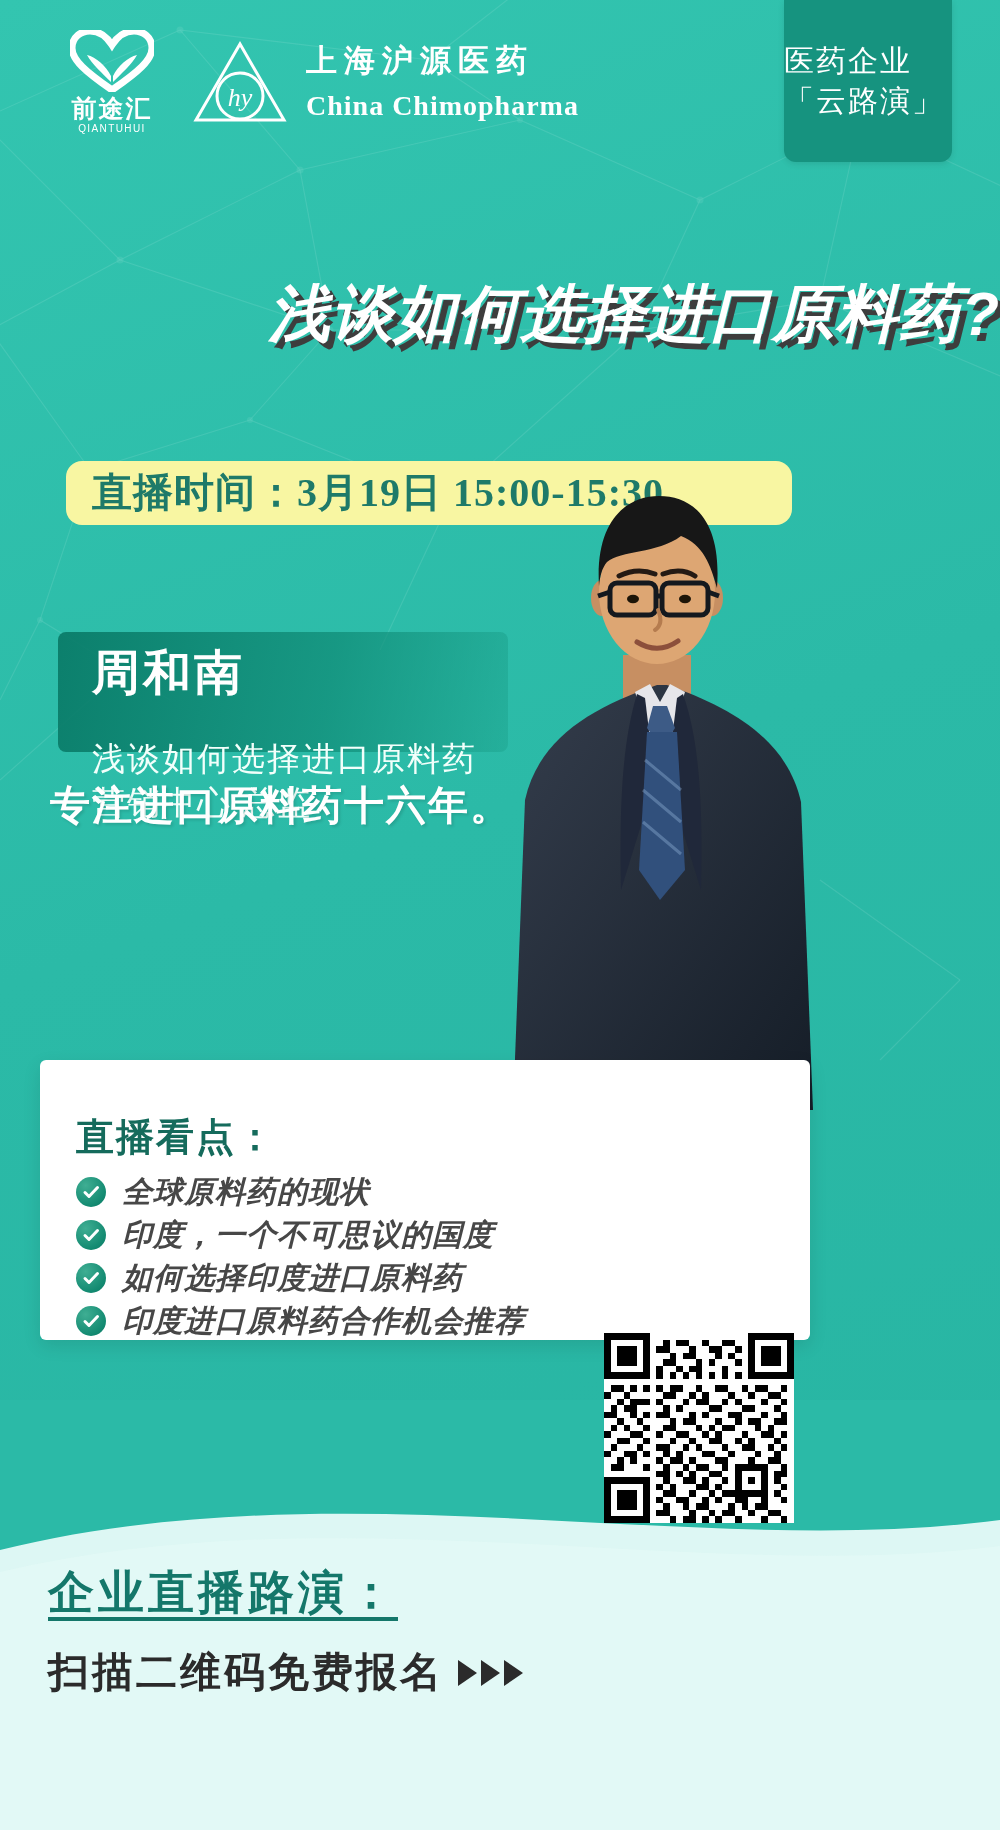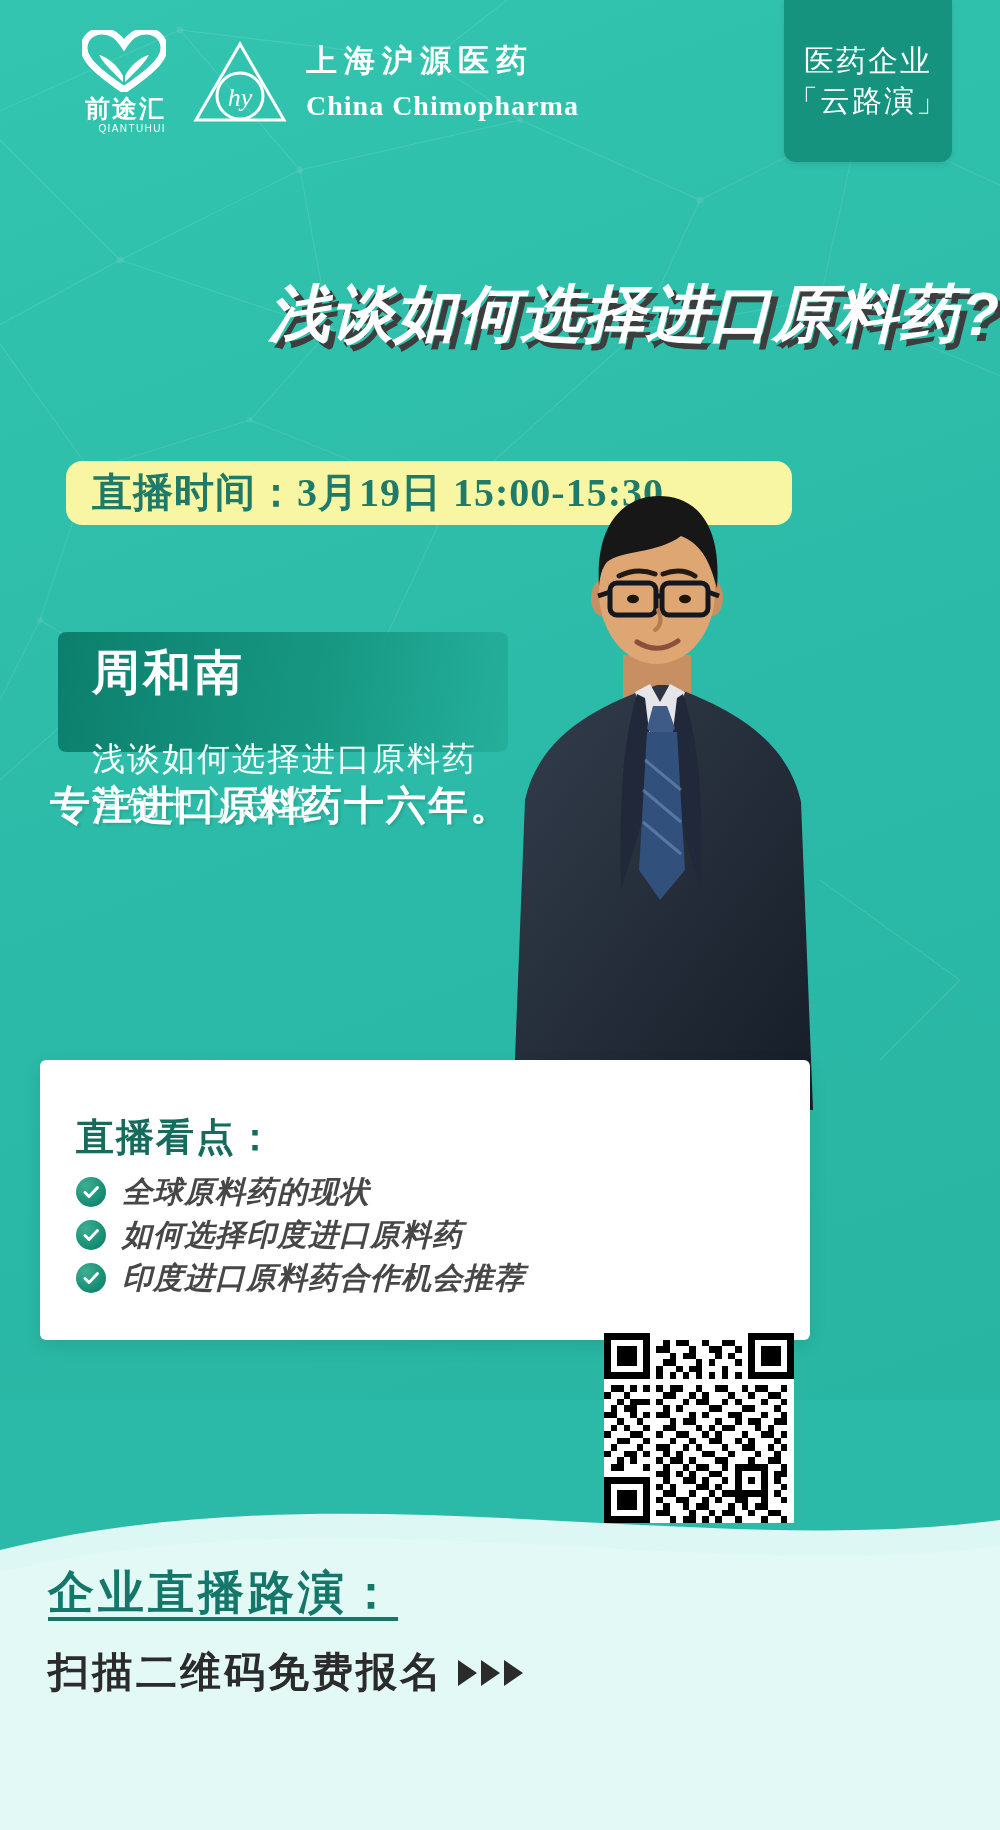--- a/index.html
+++ b/index.html
@@ -14,34 +14,34 @@
     background:linear-gradient(160deg,#33c5b0 0%,#2bbaa7 45%,#27b4a2 100%);
   }
   
   .net{position:absolute;inset:0;opacity:.22;pointer-events:none;}
   .net line{stroke:#ffffff;stroke-width:1.1;opacity:.45;}
   .net circle{fill:#ffffff;opacity:.35;}
 
   
   .header{position:absolute;left:0;top:0;width:1000px;height:190px;}
   .logo-row{position:absolute;left:58px;top:30px;display:flex;align-items:center;gap:26px;}
-  .qth{width:108px;display:flex;flex-direction:column;align-items:flex-end;}
+  .qth{width:108px;display:flex;flex-direction:column;align-items:center;}
   .qth-mark{width:84px;height:62px;}
   .qth-cn{margin-top:4px;font-size:25px;color:#fff;font-weight:700;letter-spacing:2px;line-height:1;}
   .qth-en{margin-top:3px;font-size:10px;color:#fff;letter-spacing:1.4px;line-height:1;}
   .hy{display:flex;align-items:center;gap:18px;}
   .hy-mark{width:96px;height:88px;}
   .hy-txt{display:flex;flex-direction:column;gap:16px;}
   .hy-cn{font-size:31px;color:#fff;letter-spacing:7px;font-family:"Liberation Serif",serif;font-weight:700;line-height:1;}
   .hy-en{font-size:28px;color:#fff;letter-spacing:1px;font-family:"Liberation Serif",serif;font-weight:700;line-height:1;}
 
   .badge{
     position:absolute;right:48px;top:0;width:168px;height:162px;
     background:#16937f;border-radius:0 0 12px 12px;
-    display:flex;flex-direction:column;align-items:center;justify-content:center;gap:10px;
+    display:flex;flex-direction:column;justify-content:center;gap:10px;
     box-shadow:0 2px 6px rgba(0,0,0,.10);
   }
   .badge span{color:#fff;font-size:30px;letter-spacing:2px;line-height:1;font-weight:500;}
 
   
   .title{
     position:absolute;left:0;top:272px;width:1000px;text-align:right;
     font-size:62px;font-weight:900;color:#ffffff;letter-spacing:1px;
     font-style:italic;
     text-shadow:6px 6px 0 #3d3d3d;
@@ -308,20 +308,28 @@
   <div class="card">
     <div class="card-title">直播看点：</div>
     <ul class="bullets">
       <li class="bullet">
         <span class="chk">
           <svg width="20" height="20" viewBox="0 0 20 20">
               <path d="M4 10.5 L8 14.5 L16.5 5.5" fill="none" stroke="#ffffff" stroke-width="3" stroke-linecap="round" stroke-linejoin="round"></path>
             </svg>
         </span>
         <span class="bullet-txt">全球原料药的现状</span>
+      </li>
+      <li class="bullet">
+        <span class="chk">
+          <svg width="20" height="20" viewBox="0 0 20 20">
+              <path d="M4 10.5 L8 14.5 L16.5 5.5" fill="none" stroke="#ffffff" stroke-width="3" stroke-linecap="round" stroke-linejoin="round"></path>
+            </svg>
+        </span>
+        <span class="bullet-txt">印度，一个不可思议的国度</span>
       </li>
       <li class="bullet">
         <span class="chk">
           <svg width="20" height="20" viewBox="0 0 20 20">
               <path d="M4 10.5 L8 14.5 L16.5 5.5" fill="none" stroke="#ffffff" stroke-width="3" stroke-linecap="round" stroke-linejoin="round"></path>
             </svg>
         </span>
         <span class="bullet-txt">如何选择印度进口原料药</span>
       </li>
       <li class="bullet">

